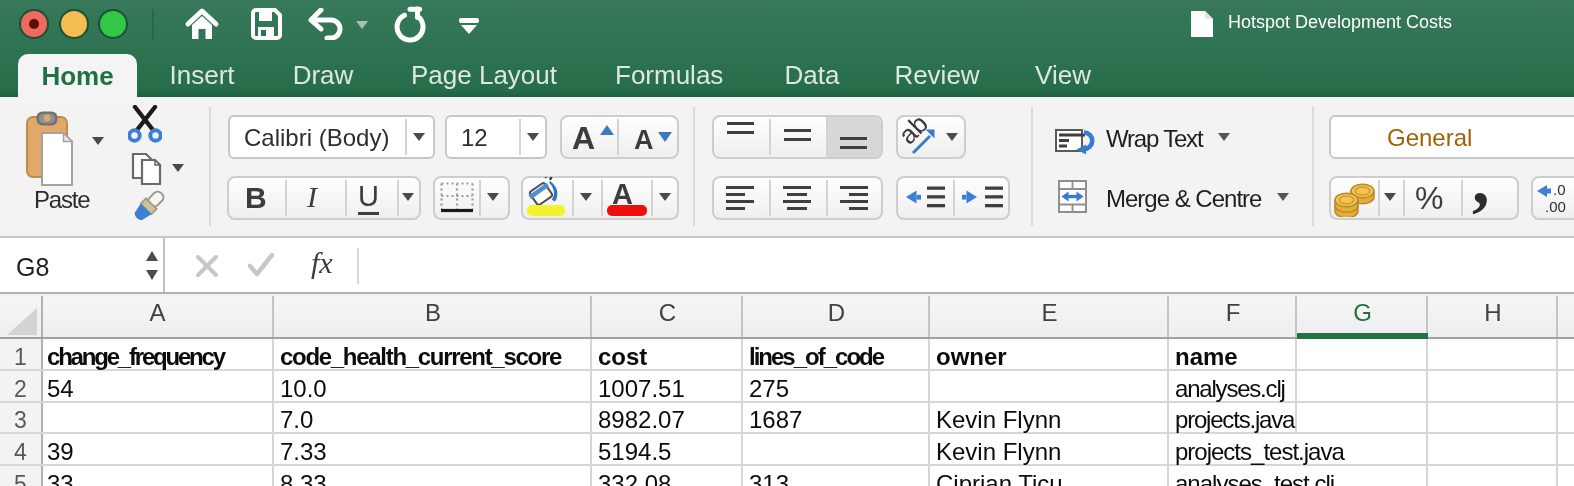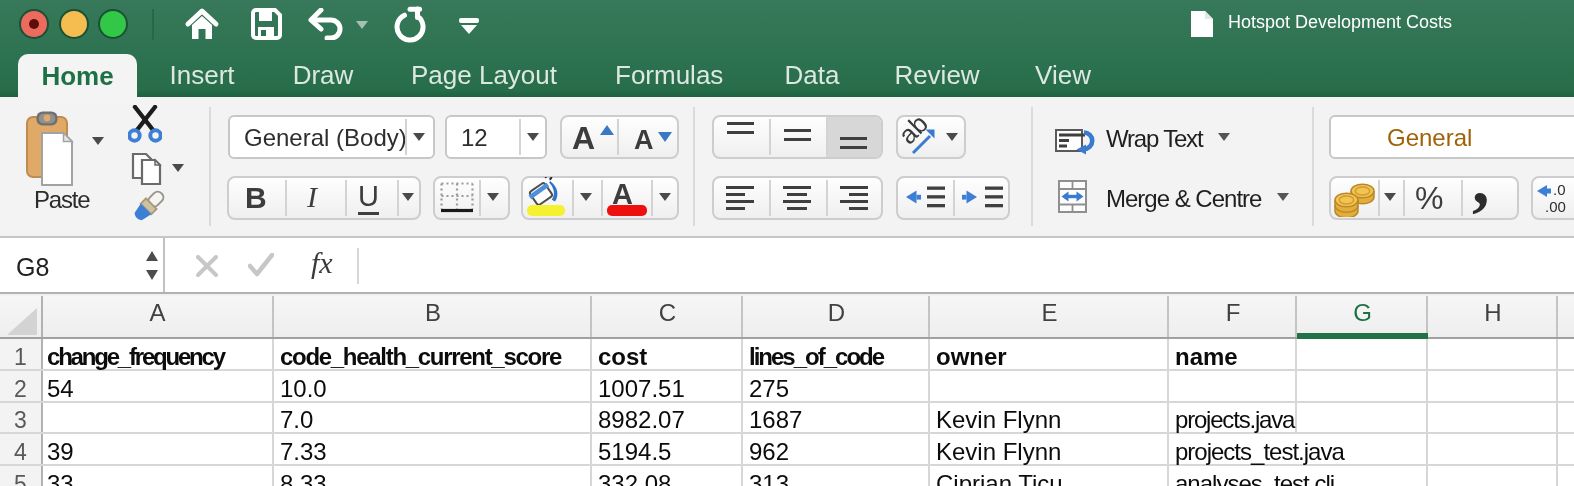--- a/index.html
+++ b/index.html
@@ -122,21 +122,21 @@
 
 <svg class="abs" style="left:127px;top:190px" width="42" height="38" viewBox="0 0 42 38">
   <g transform="rotate(45 19 19)">
     <rect x="13.5" y="-3" width="11" height="16" rx="5" fill="#f6f4f0" stroke="#98958d" stroke-width="2"></rect>
     <rect x="11.5" y="11.5" width="15" height="7.5" fill="#cfc2a2" stroke="#a59a7c" stroke-width="1.8"></rect>
     <path d="M11.5 19 H26.5 L24 30 Q19 34 13.8 30 Z" fill="#3e7fd6"></path>
   </g>
 </svg>
 
 <div class="combo" style="left:228px;top:115px;width:207px"></div>
-<div class="rlabel" style="left:244px;top:124px;color:#2e2e2e">General (Body)</div>
+<div class="rlabel" style="left:244px;top:124px;color:#2e2e2e">Calibri (Body)</div>
 <div class="cdiv" style="left:405px;top:119px;height:36px"></div>
 <div class="dar" style="left:413px;top:133px"></div>
 <div class="combo" style="left:445px;top:115px;width:102px"></div>
 <div class="rlabel" style="left:461px;top:124px;color:#2e2e2e">12</div>
 <div class="cdiv" style="left:519px;top:119px;height:36px"></div>
 <div class="dar" style="left:527px;top:133px"></div>
 
 <div class="btn" style="left:560px;top:115px;width:119px"></div>
 <div class="cdiv" style="left:617px;top:119px;height:36px"></div>
 <div class="abs" style="left:572px;top:120px;font-size:32px;font-weight:600;color:#3c3c3c">A</div>
@@ -356,31 +356,31 @@
   <div class="cell" style="left:47px;top:50px;font-weight:700;letter-spacing:-2.2px">change_frequency</div>
   <div class="cell" style="left:598px;top:50px;font-weight:700">cost</div>
   <div class="cell" style="left:749px;top:50px;font-weight:700;letter-spacing:-2px">lines_of_code</div>
   <div class="cell" style="left:936px;top:50px;font-weight:700">owner</div>
   <div class="cell" style="left:1175px;top:50px;font-weight:700">name</div>
 
   <div class="cell num" style="left:47px;top:82px;width:218px">54</div>
   <div class="cell" style="left:280px;top:82px">10.0</div>
   <div class="cell" style="left:598px;top:82px">1007.51</div>
   <div class="cell num" style="left:749px;top:82px;width:175px">275</div>
+  <div class="cell" style="left:1175px;top:82px;letter-spacing:-1.2px">analyses.clj</div>
 
   <div class="cell" style="left:280px;top:113px">7.0</div>
   <div class="cell" style="left:598px;top:113px">8982.07</div>
   <div class="cell num" style="left:749px;top:113px;width:175px">1687</div>
   <div class="cell" style="left:936px;top:113px">Kevin Flynn</div>
   <div class="cell" style="left:1175px;top:113px;letter-spacing:-1.2px">projects.java</div>
 
   <div class="cell num" style="left:47px;top:145px;width:218px">39</div>
   <div class="cell" style="left:280px;top:145px">7.33</div>
   <div class="cell" style="left:598px;top:145px">5194.5</div>
-  <div class="cell num" style="left:749px;top:145px;width:175px">962</div>
   <div class="cell" style="left:936px;top:145px">Kevin Flynn</div>
   <div class="cell" style="left:1175px;top:145px;letter-spacing:-1px">projects_test.java</div>
 
   <div class="cell num" style="left:47px;top:177px;width:218px">33</div>
   <div class="cell" style="left:280px;top:177px">8.33</div>
   <div class="cell" style="left:598px;top:177px">332.08</div>
   <div class="cell num" style="left:749px;top:177px;width:175px">313</div>
   <div class="cell" style="left:936px;top:177px">Ciprian Ticu</div>
   <div class="cell" style="left:1175px;top:177px;letter-spacing:-1px">analyses_test.clj</div>
 </div>

